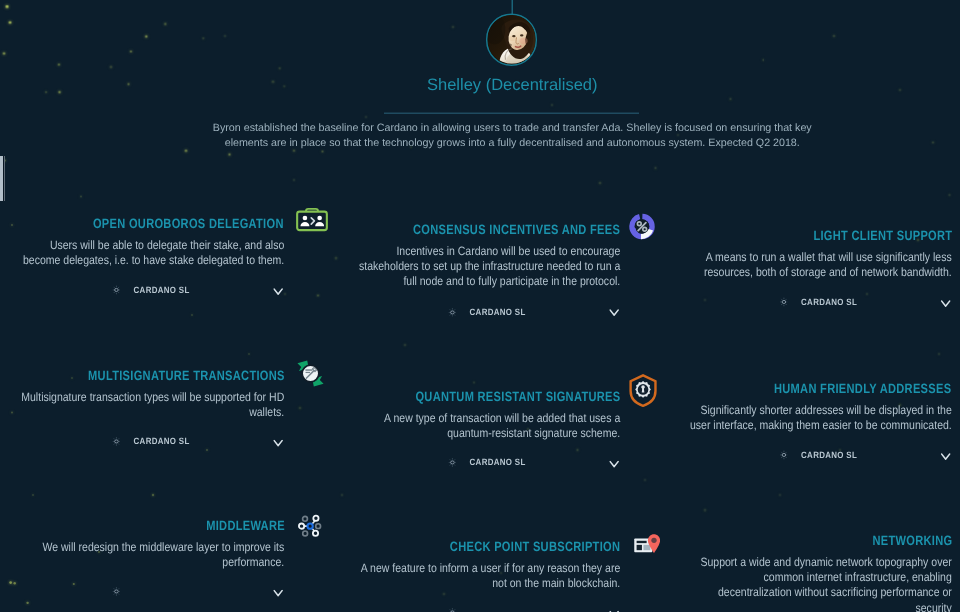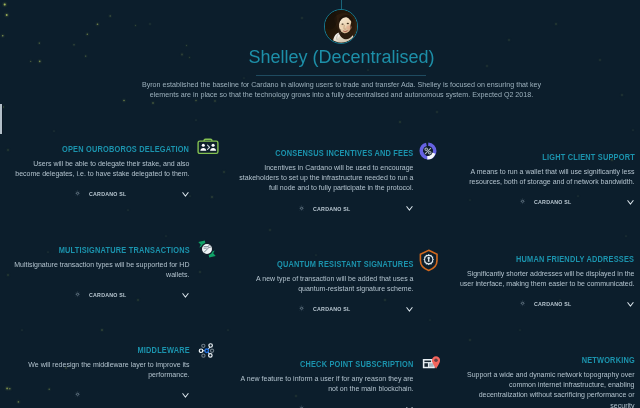--- a/index.html
+++ b/index.html
@@ -9,21 +9,21 @@
   #stars{position:absolute;left:0;top:0;width:640px;height:408px;pointer-events:none;}
   .scrollbar{position:absolute;left:0;top:104px;width:1.8px;height:29.5px;background:#b3bfc9;}
   .scrollbar:after{content:"";position:absolute;left:1.8px;top:0;width:.9px;height:100%;background:#0a1723;}
 
   
   .stem{position:absolute;left:340.5px;top:-3px;width:1.2px;height:13px;background:#1a6378;}
   .avatar{position:absolute;left:324px;top:9.4px;width:34.4px;height:34.4px;border-radius:50%;
           border:1px solid #16788f;overflow:hidden;box-sizing:border-box;background:#1a1108;}
   .avatar svg{position:absolute;left:0;top:0;width:32.4px;height:32.4px;display:block;}
   .hero-title{position:absolute;left:141.5px;top:46.6px;width:400px;text-align:center;
-              font-size:18px;color:#1d8fa8;font-weight:400;line-height:20px;
+              font-size:11px;color:#1d8fa8;font-weight:400;line-height:20px;
               white-space:nowrap;}
   .hero-rule{position:absolute;left:256px;top:75px;width:170px;height:1px;background:#1f4b60;}
   .hero-desc{position:absolute;left:140.5px;top:79.5px;width:402px;text-align:center;
              font-size:7.14px;line-height:10.1px;color:#9cb0bc;}
   .hero-desc span{display:inline;}
 
   
   .card{position:absolute;}
   .inner{transform:scaleX(.866);transform-origin:100% 0;width:var(--iw);position:absolute;right:0;top:0;}
   .ttl{font-size:9px;font-weight:700;line-height:11px;color:#1b93ad;white-space:nowrap;

